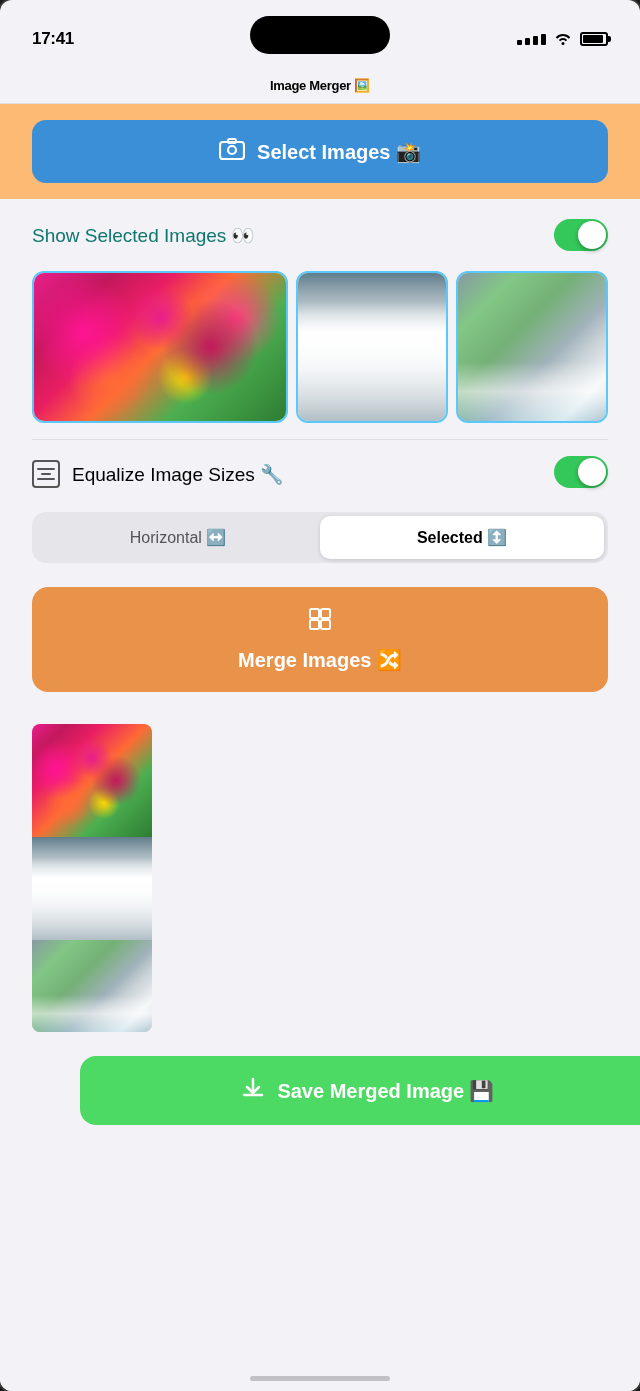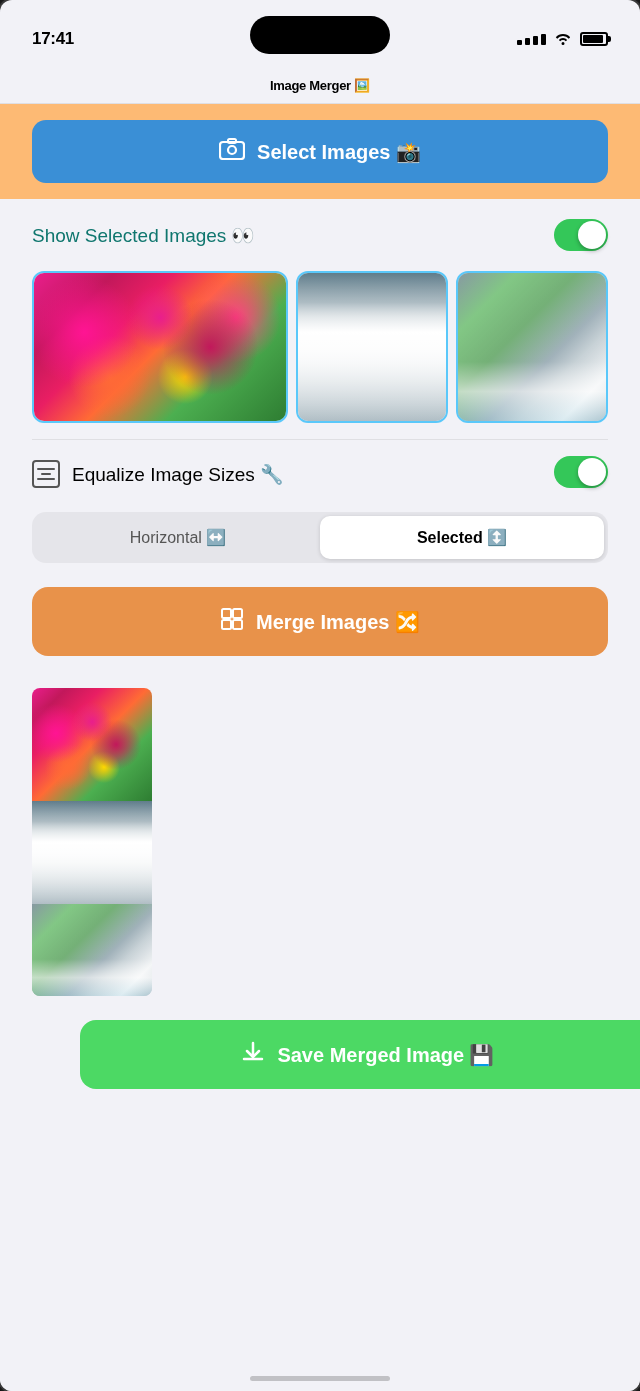--- a/index.html
+++ b/index.html
@@ -363,20 +363,21 @@
       border: none;
       border-radius: 16px;
       font-size: 20px;
       font-weight: 600;
       color: #fff;
       cursor: pointer;
       display: flex;
       align-items: center;
       justify-content: center;
       gap: 12px;
+      flex-direction: column;
     }
 
     
     .preview-area {
       padding: 8px 32px 24px;
     }
 
     .merged-preview {
       width: 120px;
       height: 308px;

